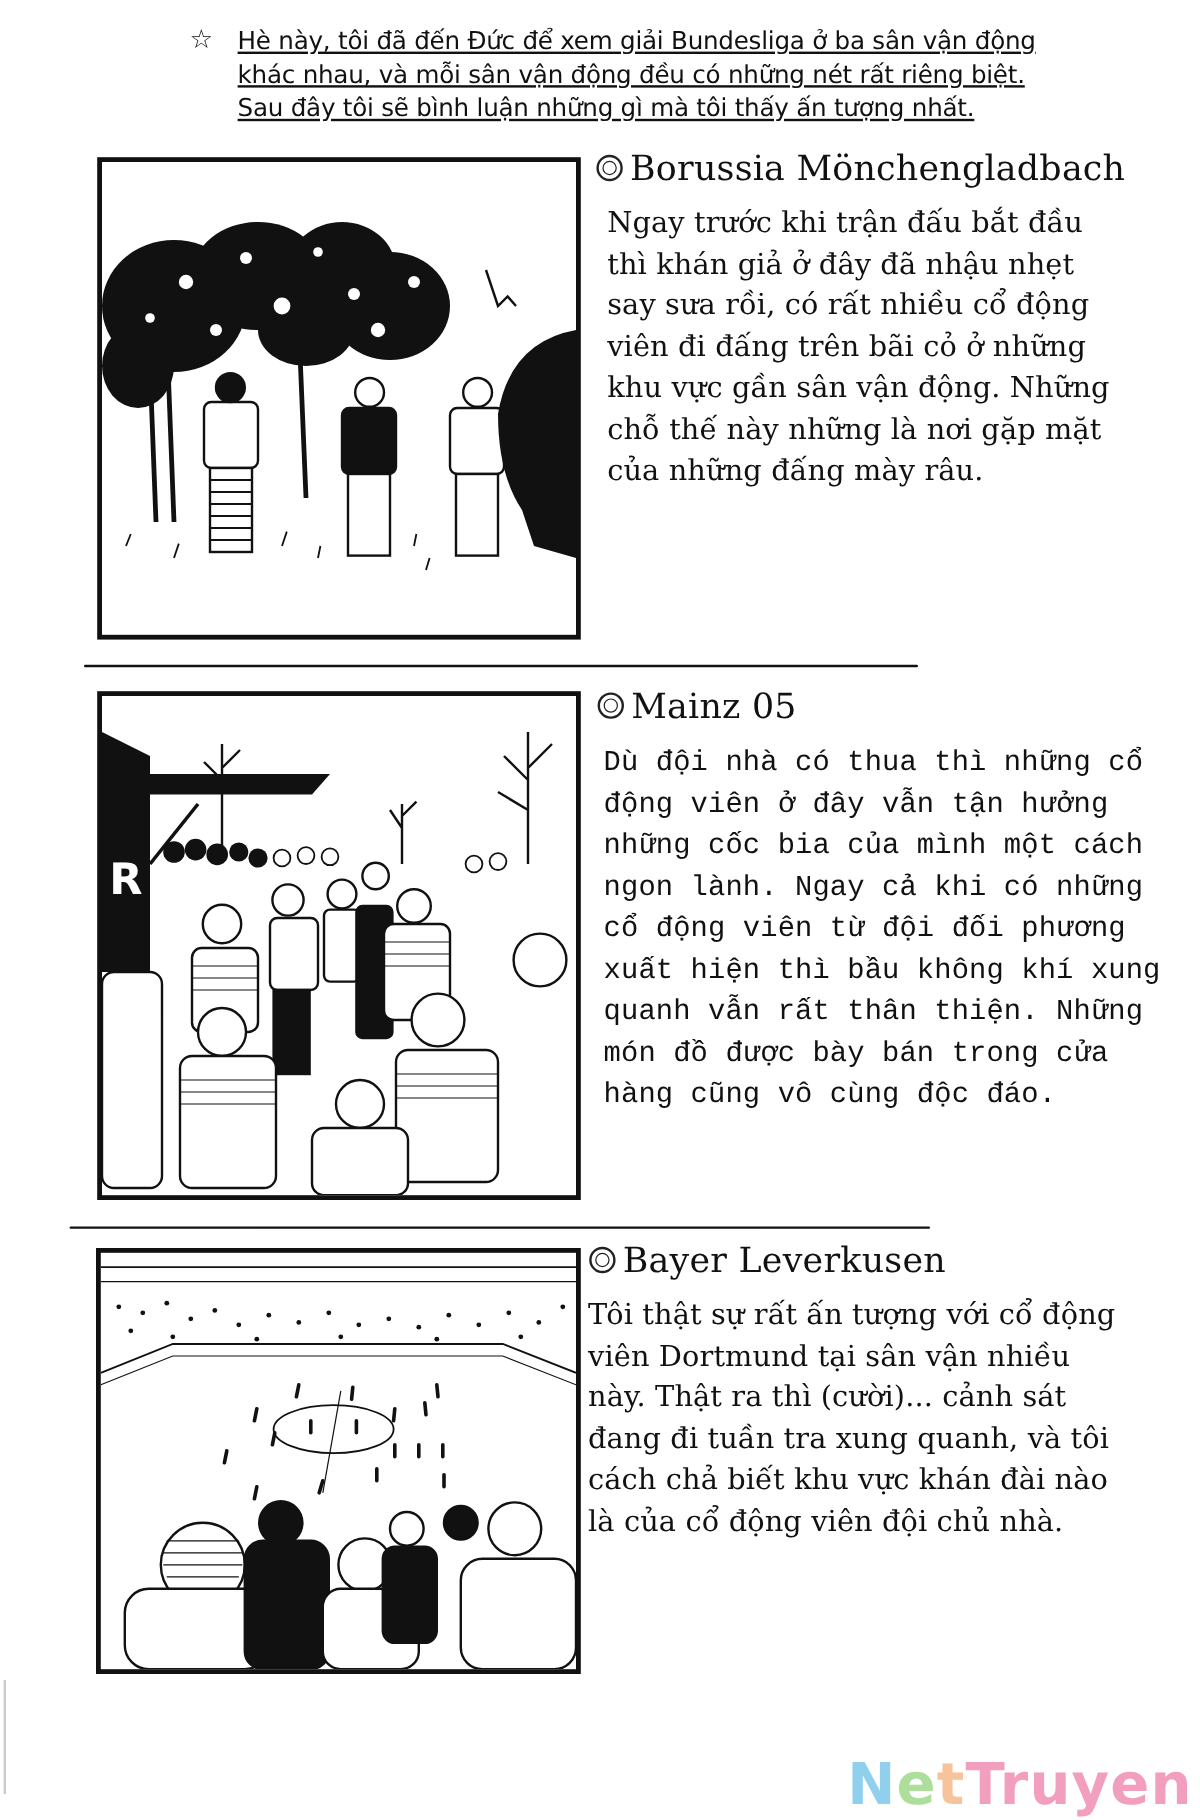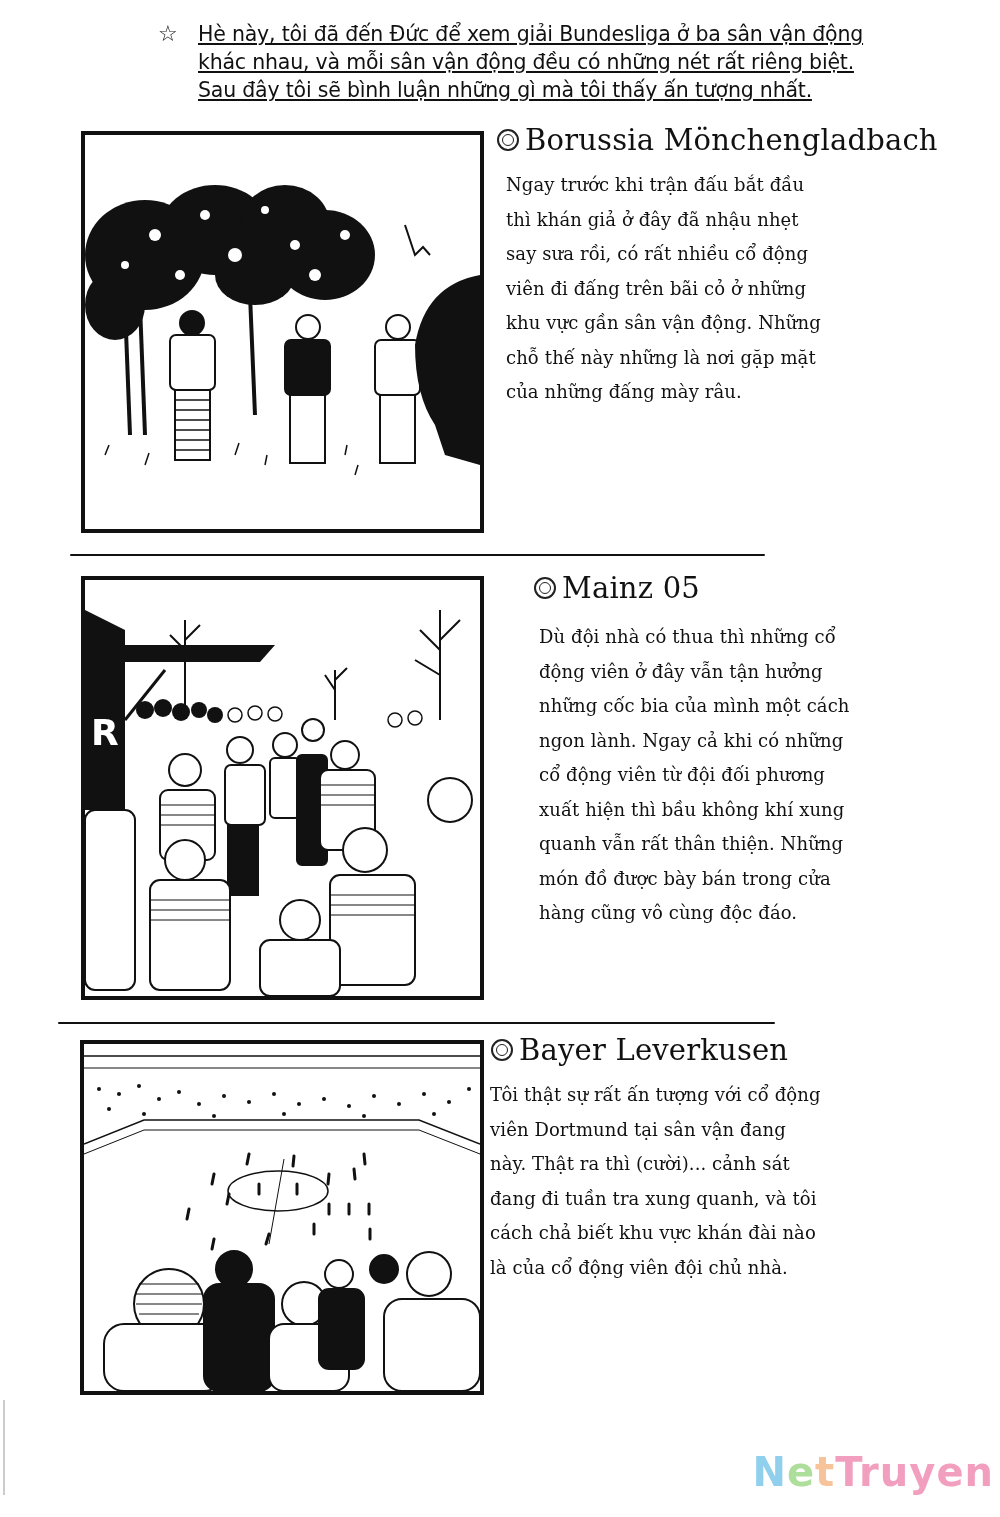--- a/index.html
+++ b/index.html
@@ -28,30 +28,30 @@
       font-size: 29px; line-height: 32px; letter-spacing: 0.2px;
     }
     .heading .bullseye {
       width: 22px; height: 22px; border: 2px solid #222; border-radius: 50%;
       box-sizing: border-box; position: relative; margin-right: 6px; flex: none;
     }
     .heading .bullseye::after {
       content: ""; position: absolute; left: 3px; top: 3px; right: 3px; bottom: 3px;
       border: 1.5px solid #222; border-radius: 50%;
     }
-    .body-text { font-size: 18px; line-height: 34.5px; letter-spacing: 0.1px; }
+    .body-text { font-size: 24px; line-height: 34.5px; letter-spacing: 0.1px; }
     .body-text .line { display: block; white-space: nowrap; }
 
     .divider { position: absolute; height: 2px; background: #111; border-radius: 2px; }
     .edge-line { position: absolute; left: 3px; top: 1400px; width: 2px; height: 95px; background: #ccc; }
 
     .watermark {
-      position: absolute; right: 6px; bottom: 22px;
+      position: absolute; right: 6px; bottom: 2px;
       font-family: "DejaVu Sans", "Liberation Sans", sans-serif;
-      font-weight: bold; font-size: 40px; letter-spacing: 1px; opacity: 0.85;
+      font-weight: bold; font-size: 48px; letter-spacing: 1px; opacity: 0.85;
     }
 
     svg { display: block; }
   </style>
 </head>
 <body>
 
 <div class="intro">
   <span class="star">☆</span>
   <div class="lines">
@@ -203,26 +203,26 @@
       <line x1="245" y1="315" x2="330" y2="315"></line>
         <line x1="245" y1="325" x2="330" y2="325"></line>
       <line x1="245" y1="335" x2="330" y2="335"></line>
         <line x1="235" y1="205" x2="290" y2="205"></line>
       <line x1="235" y1="215" x2="290" y2="215"></line>
         <line x1="235" y1="225" x2="290" y2="225"></line>
     </g>
   </svg>
 </div>
 
-<div class="section-text" style="left:498px; top:572px;margin-left:36px;">
+<div class="section-text" style="left:498px; top:572px;">
   <div class="heading">
     <span class="bullseye"></span>
     <span>Mainz 05</span>
   </div>
-  <div class="body-text" style="margin-top:16px; margin-left:5px;">
+  <div class="body-text" style="margin-top:16px; margin-left:5px;font-family:Liberation Mono, monospace;">
     <span class="line">Dù đội nhà có thua thì những cổ</span>
     <span class="line">động viên ở đây vẫn tận hưởng</span>
     <span class="line">những cốc bia của mình một cách</span>
     <span class="line">ngon lành. Ngay cả khi có những</span>
     <span class="line">cổ động viên từ đội đối phương</span>
     <span class="line">xuất hiện thì bầu không khí xung</span>
     <span class="line">quanh vẫn rất thân thiện. Những</span>
     <span class="line">món đồ được bày bán trong cửa</span>
     <span class="line">hàng cũng vô cùng độc đáo.</span>
   </div>
@@ -309,21 +309,21 @@
   </svg>
 </div>
 
 <div class="section-text" style="left:491px; top:1034px;">
   <div class="heading">
     <span class="bullseye"></span>
     <span>Bayer Leverkusen</span>
   </div>
   <div class="body-text" style="margin-top:12px; margin-left:-1px;">
     <span class="line">Tôi thật sự rất ấn tượng với cổ động</span>
-    <span class="line">viên Dortmund tại sân vận đang</span>
+    <span class="line">viên Dortmund tại sân vận nhiều</span>
     <span class="line">này. Thật ra thì (cười)... cảnh sát</span>
     <span class="line">đang đi tuần tra xung quanh, và tôi</span>
     <span class="line">cách chả biết khu vực khán đài nào</span>
     <span class="line">là của cổ động viên đội chủ nhà.</span>
   </div>
 </div>
 
 <div class="edge-line"></div>
 
 <div class="watermark">

